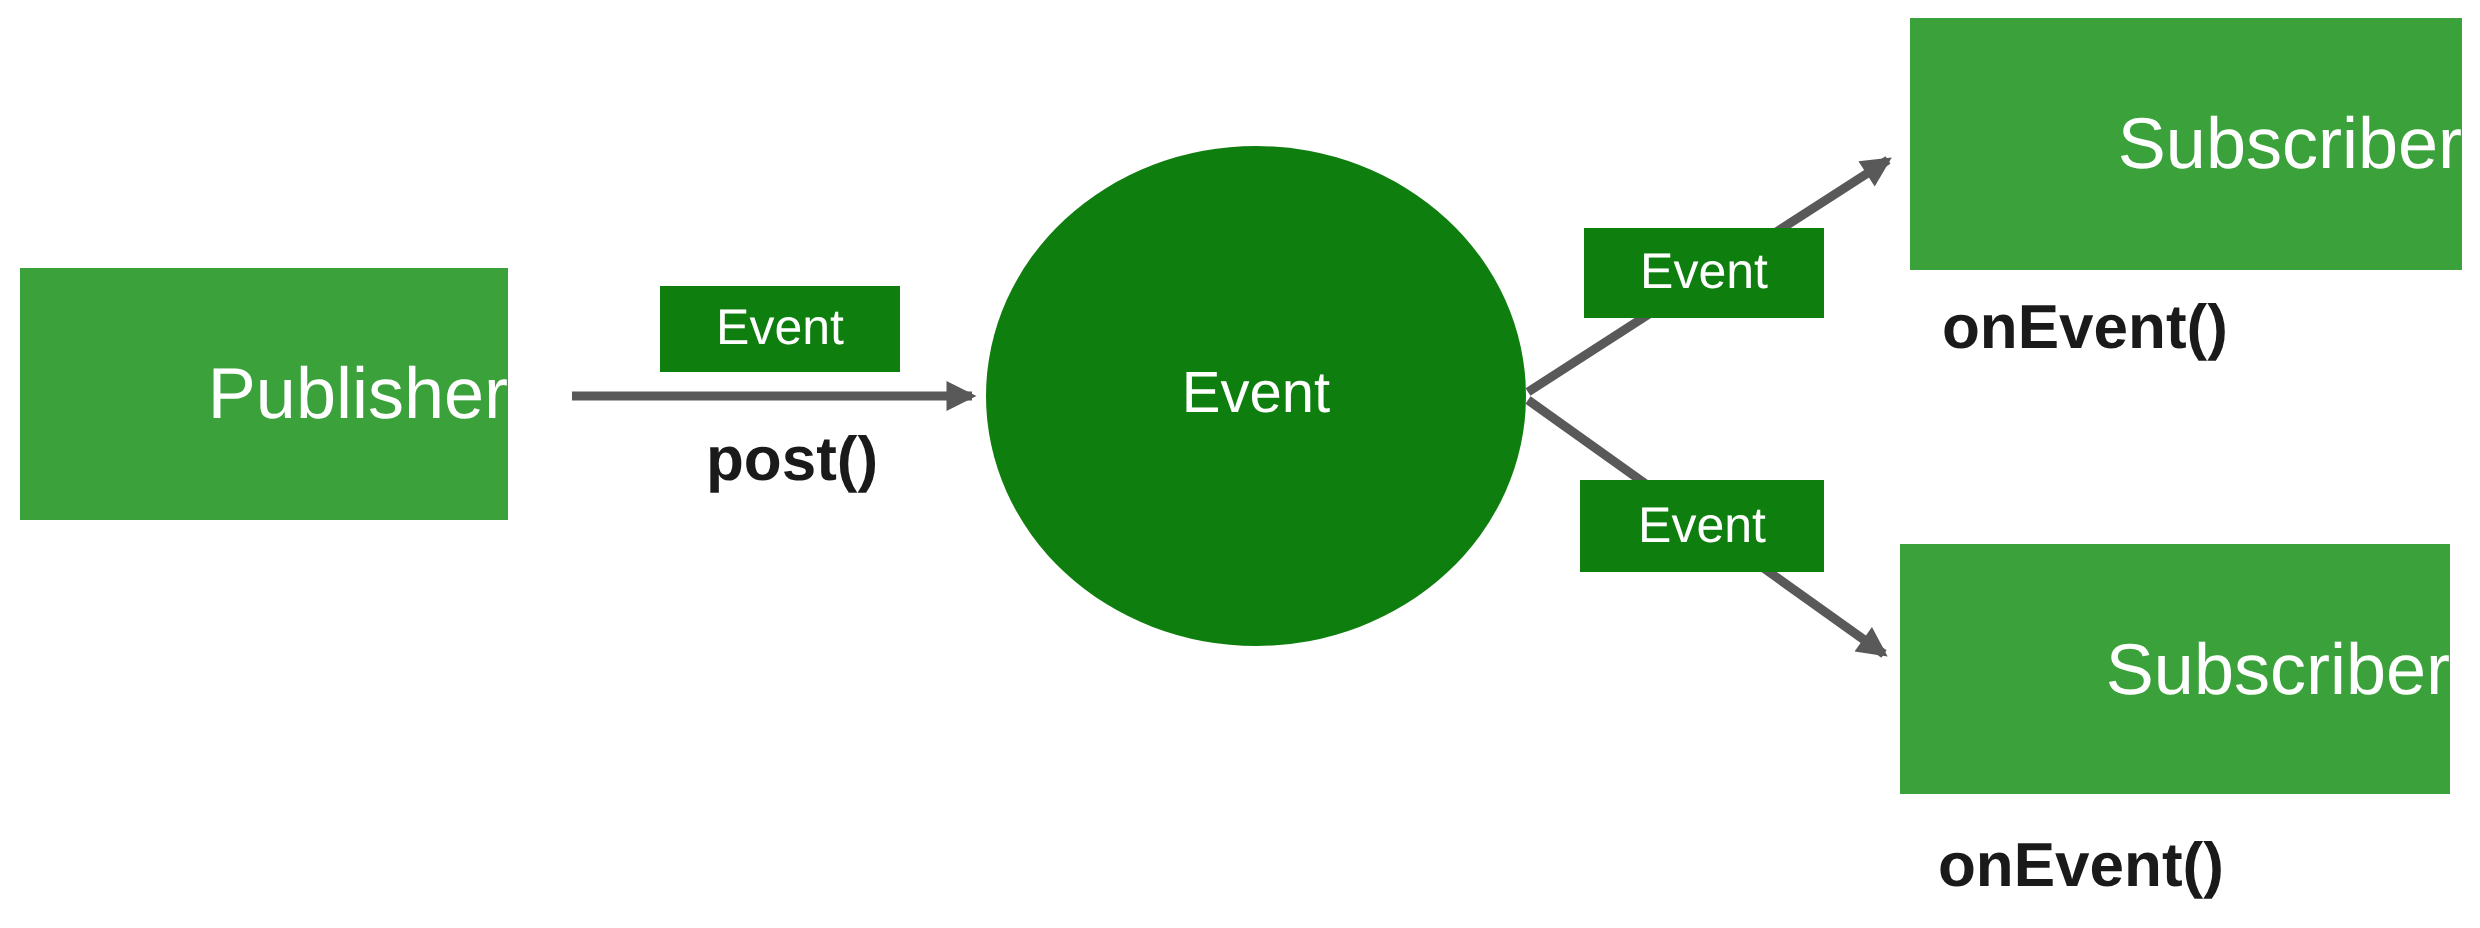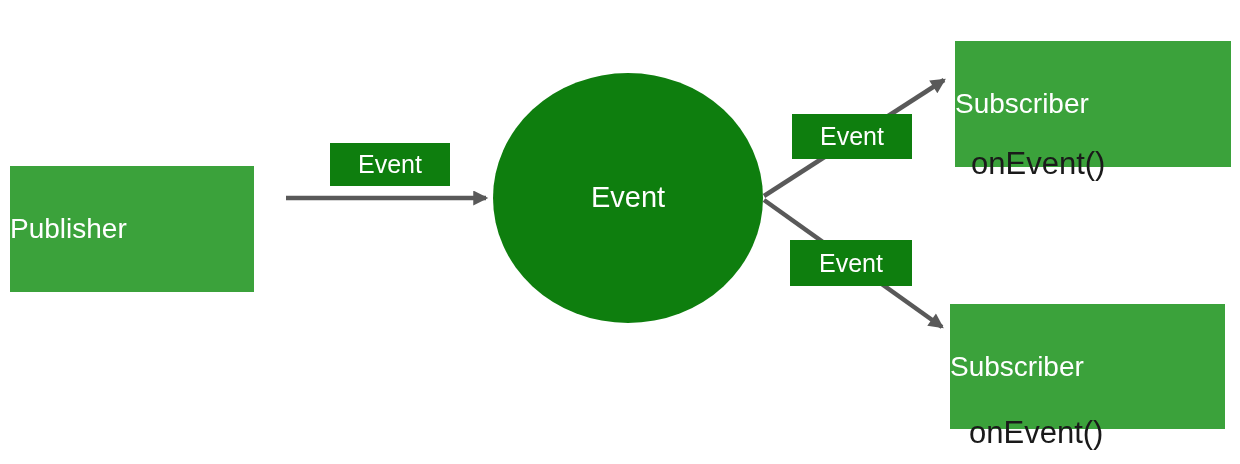--- a/index.html
+++ b/index.html
@@ -20,24 +20,23 @@
     height: 464px;
     background: #ffffff;
     overflow: hidden;
   }
   .abs { position: absolute; }
   .node-rect {
     background: var(--box_green);
     color: var(--text_white);
     display: flex;
     align-items: center;
-    justify-content: flex-start;
-    font-size: 28px;
+    justify-content: flex-end;
+    font-size: 36px;
     z-index: 2;
-    margin-top: 32px;
   }
   .bus-circle {
     background: var(--dark_green);
     color: var(--text_white);
     border-radius: 50%;
     display: flex;
     flex-direction: column;
     align-items: center;
     justify-content: center;
     font-size: 29px;
@@ -52,20 +51,21 @@
     align-items: center;
     justify-content: center;
     font-size: 25px;
     z-index: 3;
   }
   .code-label {
     color: var(--label_black);
     font-size: 31px;
     z-index: 2;
     white-space: nowrap;
+    font-weight: bold;
   }
   #publisher-box   { left: 10px;  top: 134px; width: 244px; height: 126px; }
   #bus-circle      { left: 493px; top: 73px;  width: 270px; height: 250px; }
   #subscriber-top-box    { left: 955px; top: 9px;   width: 276px; height: 126px; }
   #subscriber-bottom-box { left: 950px; top: 272px; width: 275px; height: 125px; }
   #event-badge-left         { left: 330px; top: 143px; width: 120px; height: 43px; }
   #event-badge-top-right    { left: 792px; top: 114px; width: 120px; height: 45px; }
   #event-badge-bottom-right { left: 790px; top: 240px; width: 122px; height: 46px; }
   #post-label          { left: 332px; top: 212px; width: 128px; text-align: center; }
   #onevent-top-label   { left: 971px; top: 146px; }
@@ -96,20 +96,21 @@
   </svg>
 
   <div id="publisher-box" class="abs node-rect">
     <span>Publisher</span>
   </div>
 
   <div id="event-badge-left" class="abs event-badge">
     <span>Event</span>
   </div>
 
+  <div id="post-label" class="abs code-label">post()</div>
 
   <div id="bus-circle" class="abs bus-circle">
     <span>Event</span>
   </div>
 
   <div id="event-badge-top-right" class="abs event-badge">
     <span>Event</span>
   </div>
 
   <div id="event-badge-bottom-right" class="abs event-badge">

